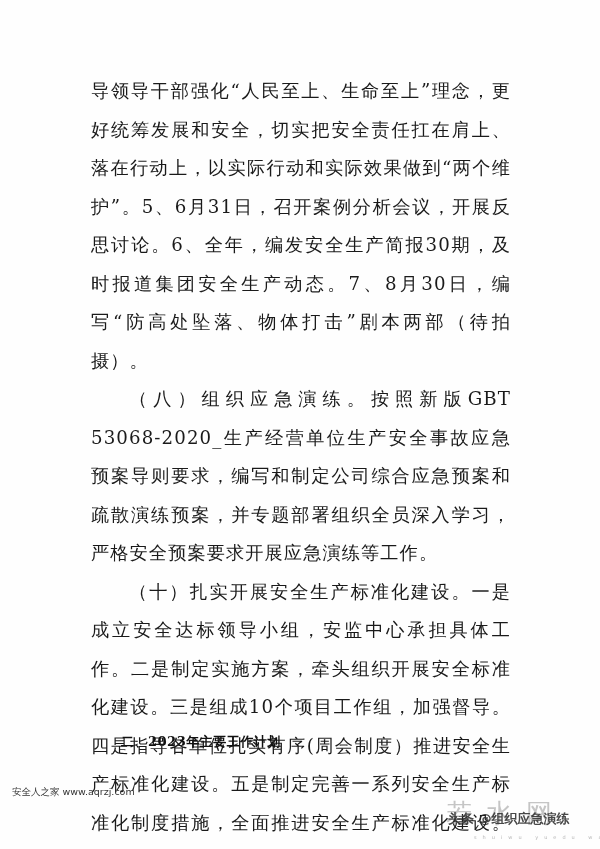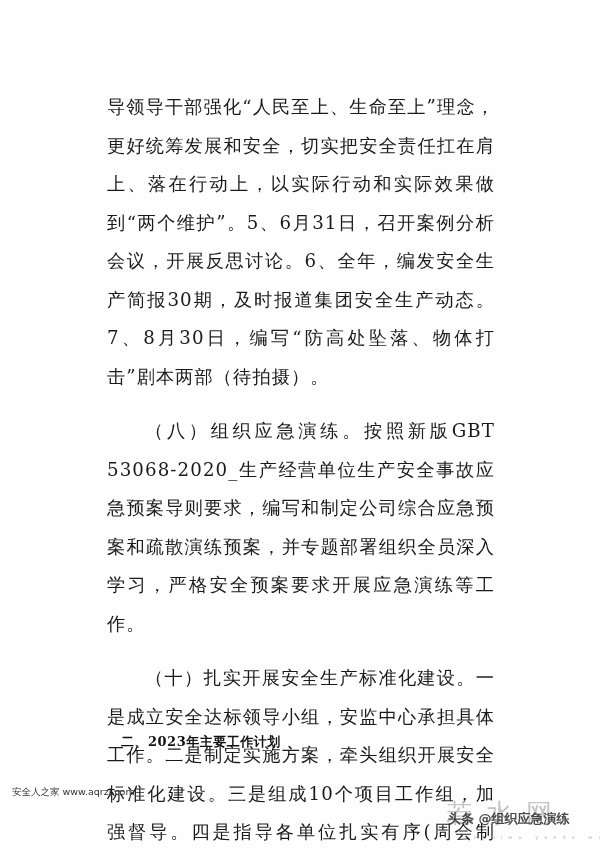--- a/index.html
+++ b/index.html
@@ -6,21 +6,21 @@
   body {
     width: 600px; height: 849px; background: #ffffff; position: relative; overflow: hidden;
     font-family: "DejaVu Serif", "Liberation Serif", serif; color: #1a1a1a;
   }
   .page { position: absolute; left: 0; top: 0; width: 600px; height: 849px; background: #fefefe; }
   .text-block {
     position: absolute; left: 91px; top: 72px; width: 420px;
     font-size: 18.2px; line-height: 38.5px; letter-spacing: 1.1px;
     text-align: justify;
   }
-  .para { margin: 16px; }
+  .para { margin: 0; }
   .indent { text-indent: 38px; }
   .heading {
     position: absolute; left: 121px; top: 733px; font-size: 13px; font-weight: bold;
     letter-spacing: 0.5px; color: #111;
   }
   .footer {
     position: absolute; left: 12px; width: 600px; top: 786px; 
     font-family: "DejaVu Sans", "Liberation Sans", sans-serif; font-size: 9.5px; color: #333;
   }
   .wm {

